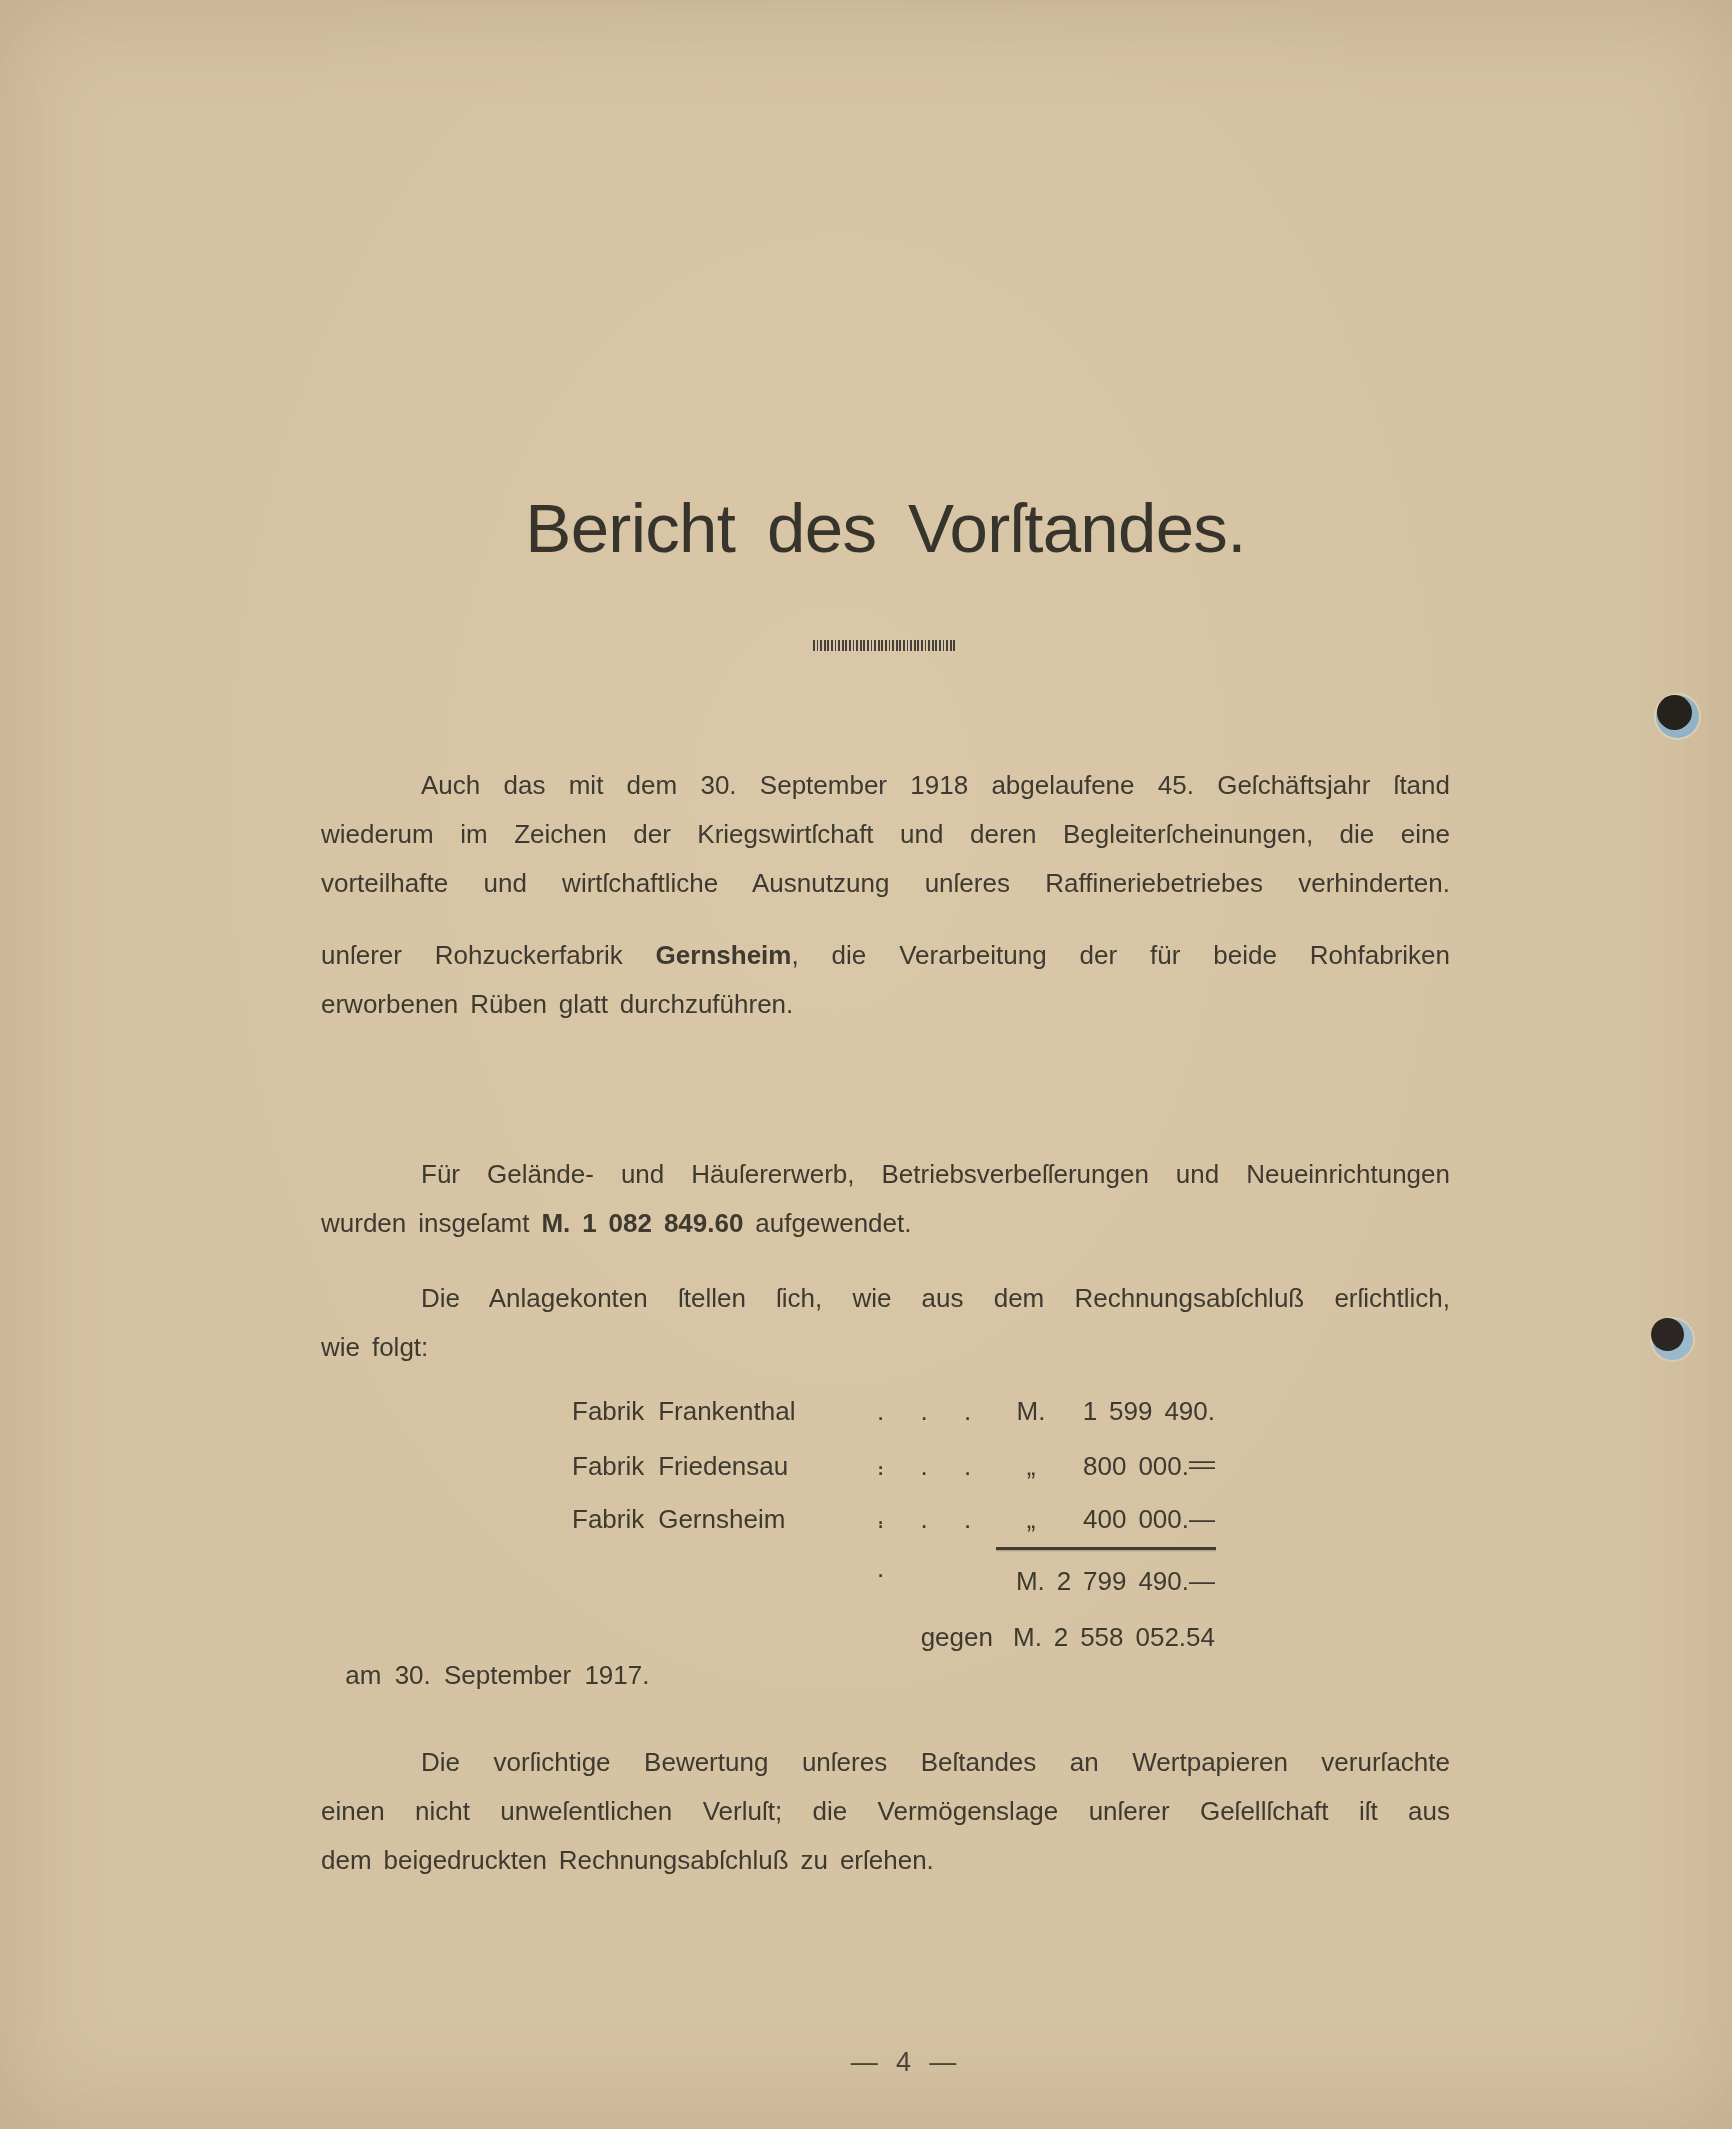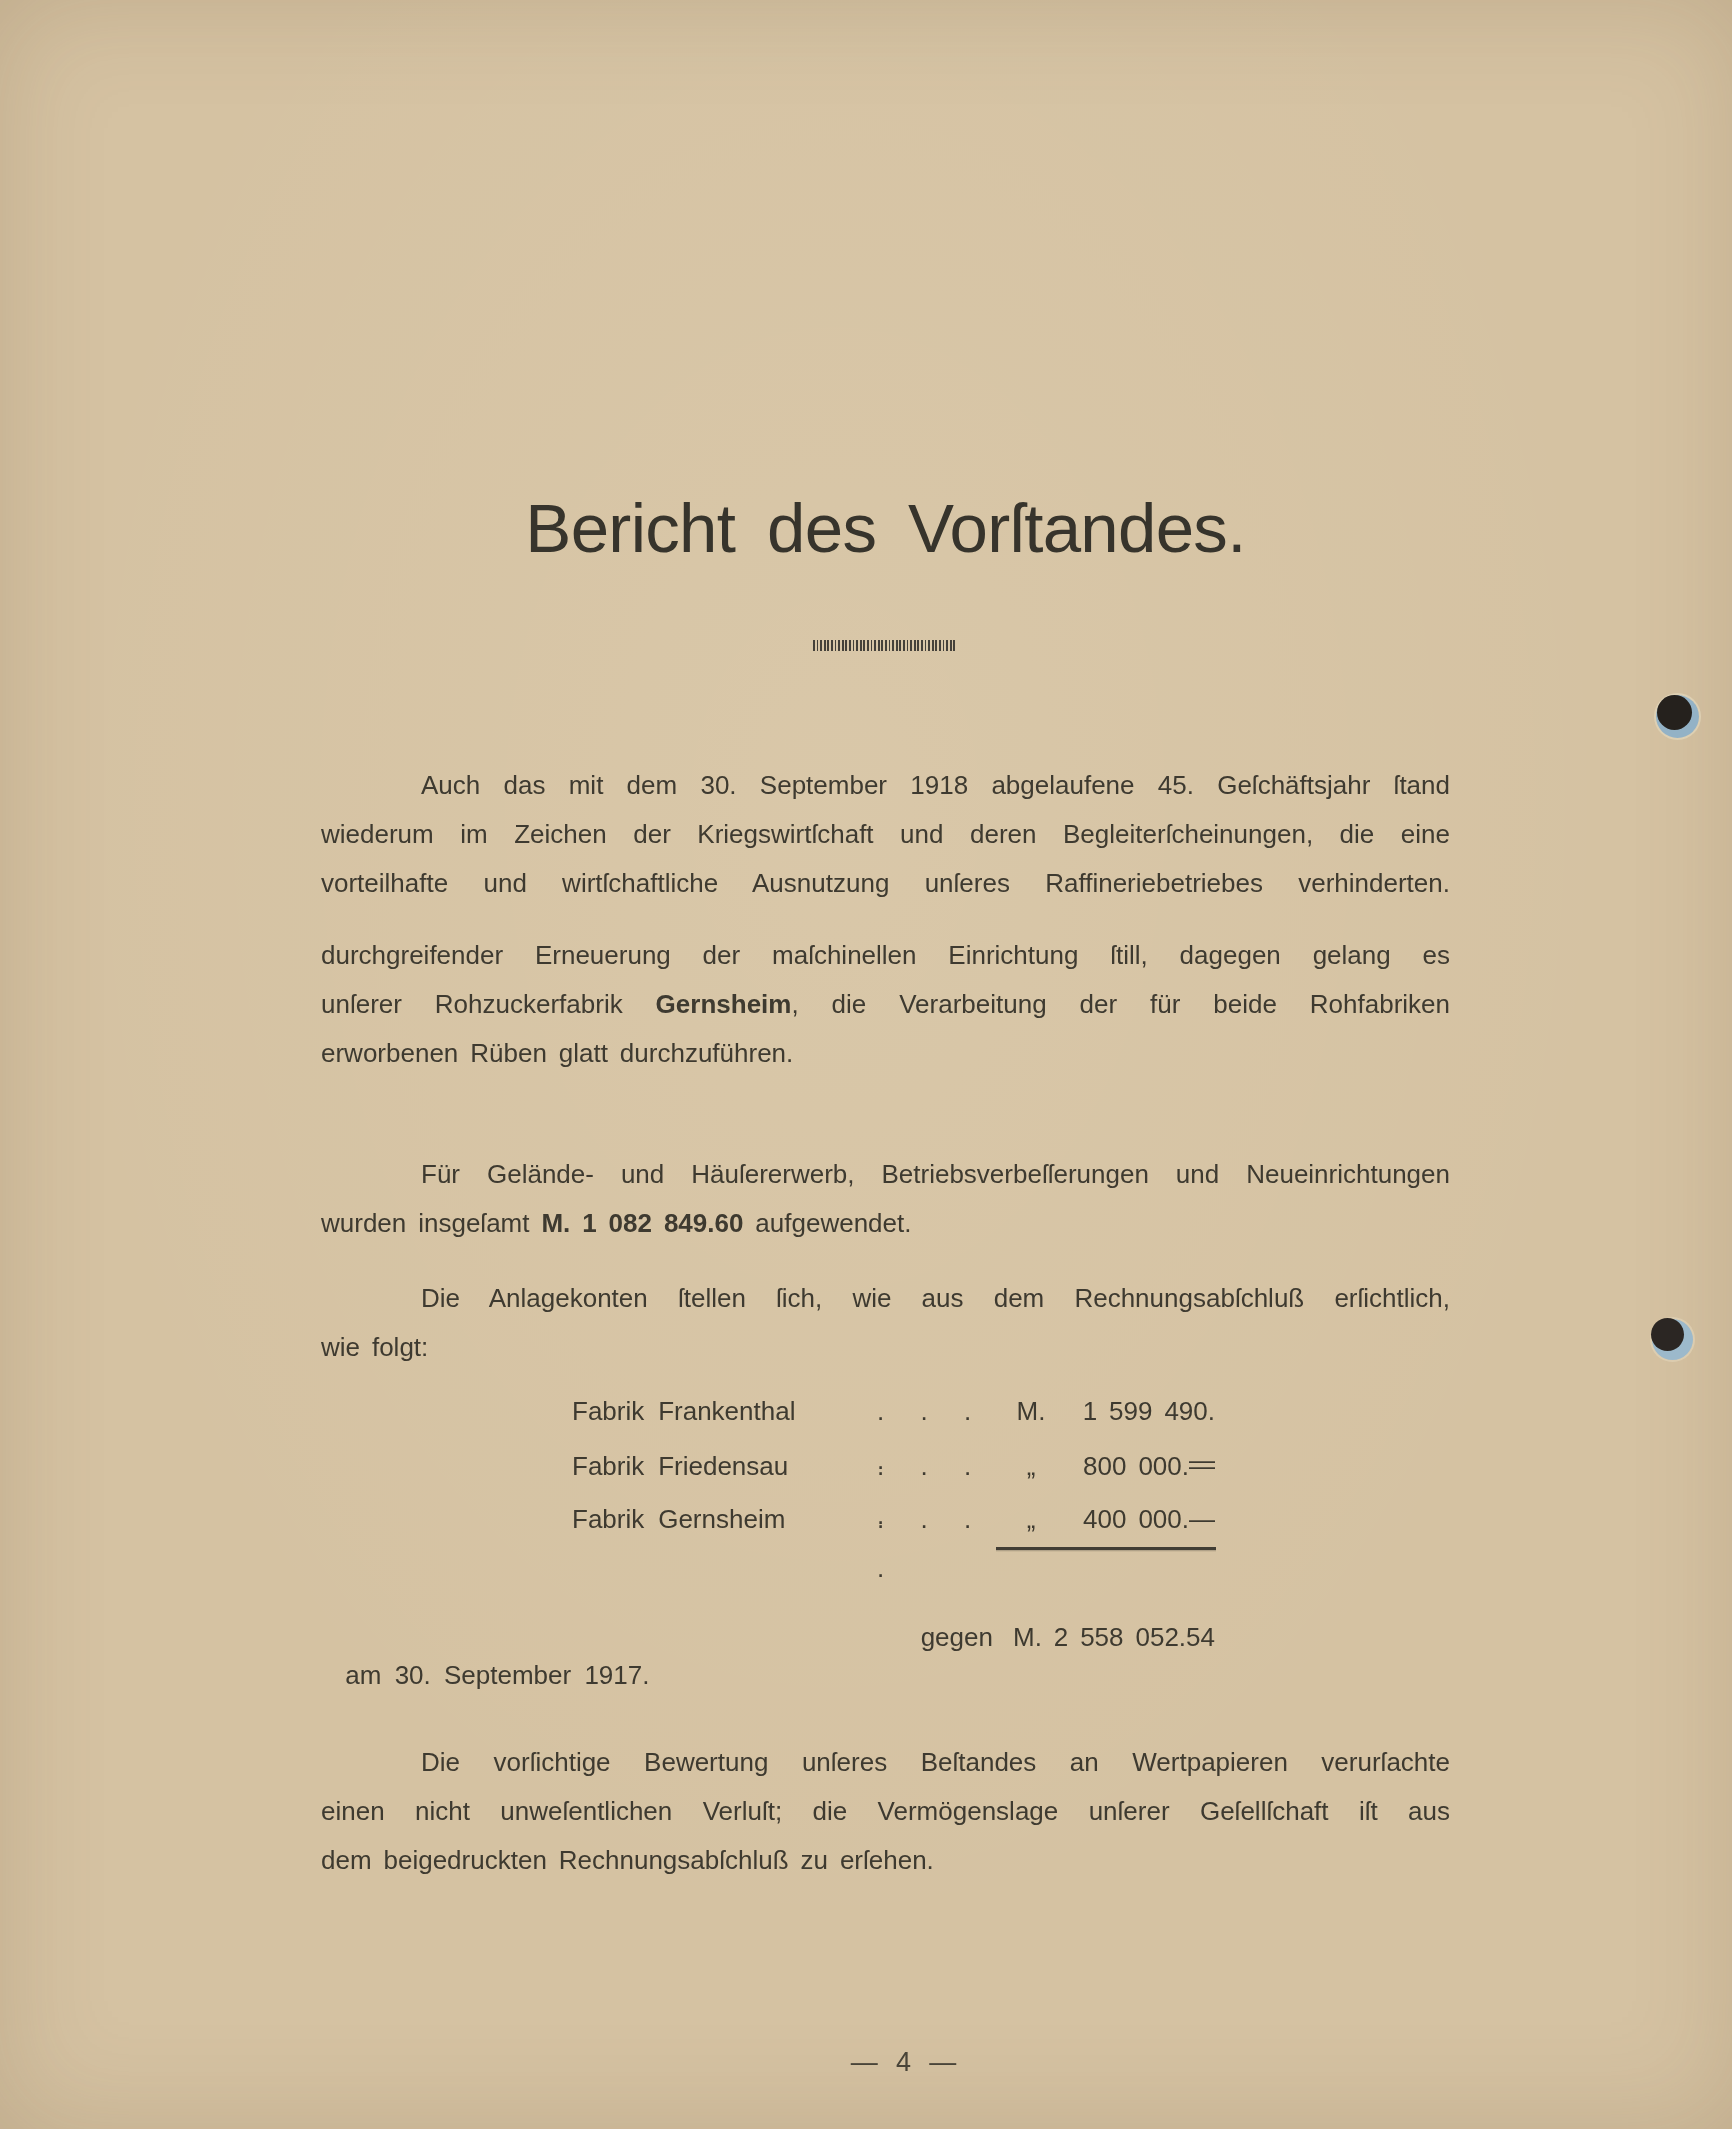--- a/index.html
+++ b/index.html
@@ -88,21 +88,20 @@
 
     <div class="divider"></div>
 
     <div class="para" style="top:761px">
       <div class="line indent">Auch das mit dem 30. September 1918 abgelaufene 45. Geſchäftsjahr ſtand</div>
       <div class="line">wiederum im Zeichen der Kriegswirtſchaft und deren Begleiterſcheinungen, die eine</div>
       <div class="line">vorteilhafte und wirtſchaftliche Ausnutzung unſeres Raffineriebetriebes verhinderten.</div>
     </div>
 
     <div class="para" style="top:931px">
-      <div class="line">durchgreifender Erneuerung der maſchinellen Einrichtung ſtill, dagegen gelang es</div>
       <div class="line"><span>unſerer Rohzuckerfabrik </span><span class="b">Gernsheim</span><span>, die Verarbeitung der für beide Rohfabriken</span></div>
       <div class="line open">erworbenen Rüben glatt durchzuführen.</div>
     </div>
 
     <div class="para" style="top:1150px">
       <div class="line indent">Für Gelände- und Häuſererwerb, Betriebsverbeſſerungen und Neueinrichtungen</div>
       <div class="line open"><span>wurden insgeſamt </span><span class="b">M. 1 082 849.60</span><span> aufgewendet.</span></div>
     </div>
 
     <div class="para" style="top:1274px">
@@ -124,20 +123,21 @@
     </div>
     <div class="acct-row" style="top:1495px">
       <span class="acct-label">Fabrik Gernsheim</span>
       <span class="acct-dots">. . . .</span>
       <span class="acct-cur">„</span>
       <span class="acct-amt">400 000.—</span>
     </div>
 
     <div class="acct-rule" style="top:1547px"></div>
 
+    <div class="sum-line" style="top:1557px">M. 2 799 490.—</div>
 
     <div class="sum-line" style="top:1613px">
       <span class="gegen-label">gegen</span><span>M. 2 558 052.54</span>
     </div>
 
     <div class="date-line" style="top:1651px">am 30. September 1917.</div>
 
     <div class="para" style="top:1738px">
       <div class="line indent">Die vorſichtige Bewertung unſeres Beſtandes an Wertpapieren verurſachte</div>
       <div class="line">einen nicht unweſentlichen Verluſt; die Vermögenslage unſerer Geſellſchaft iſt aus</div>

